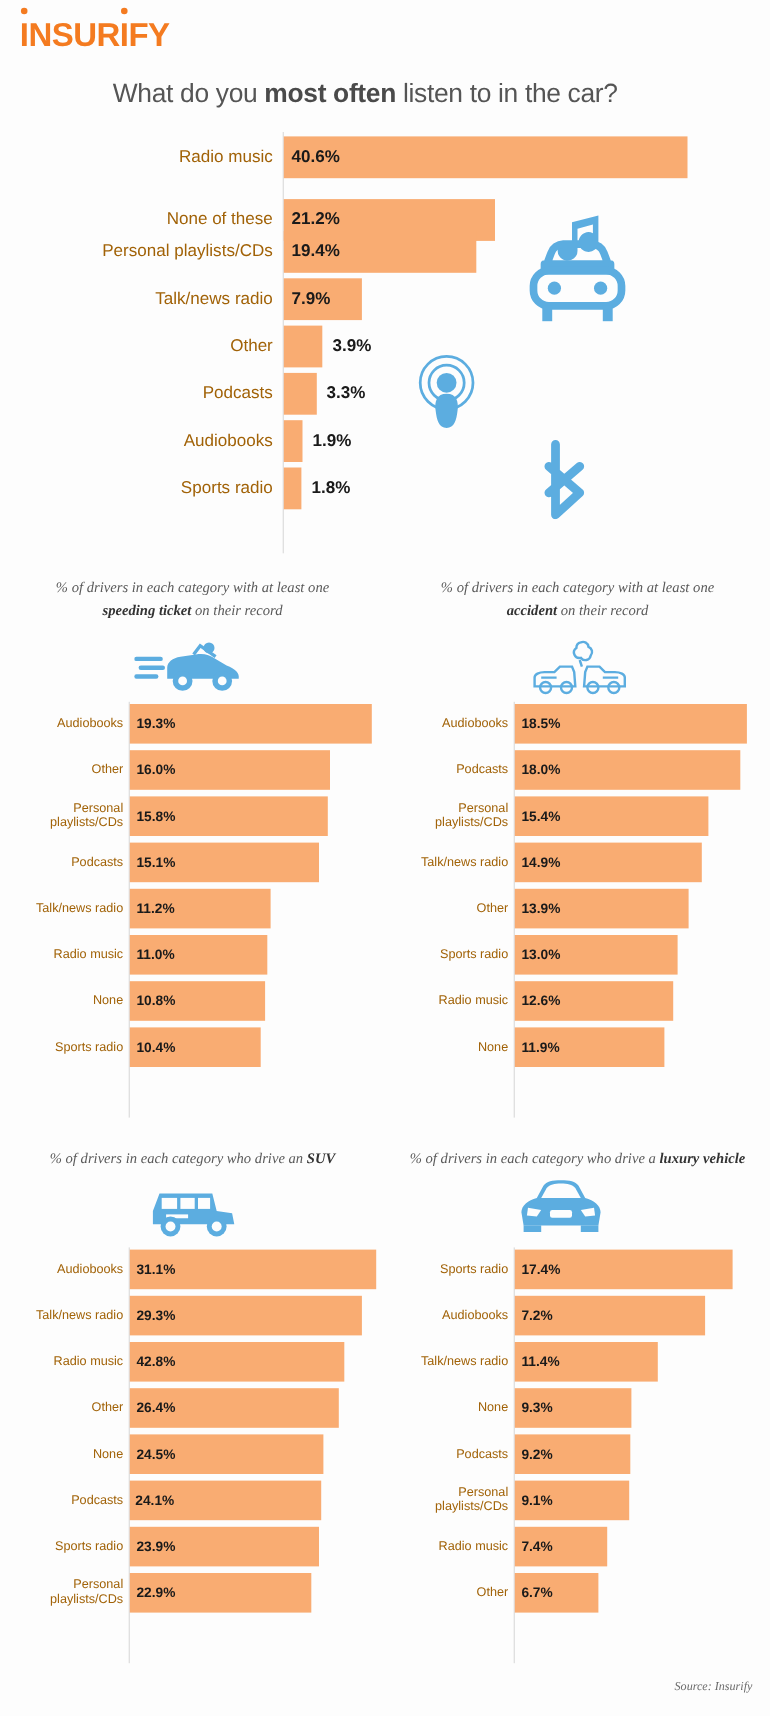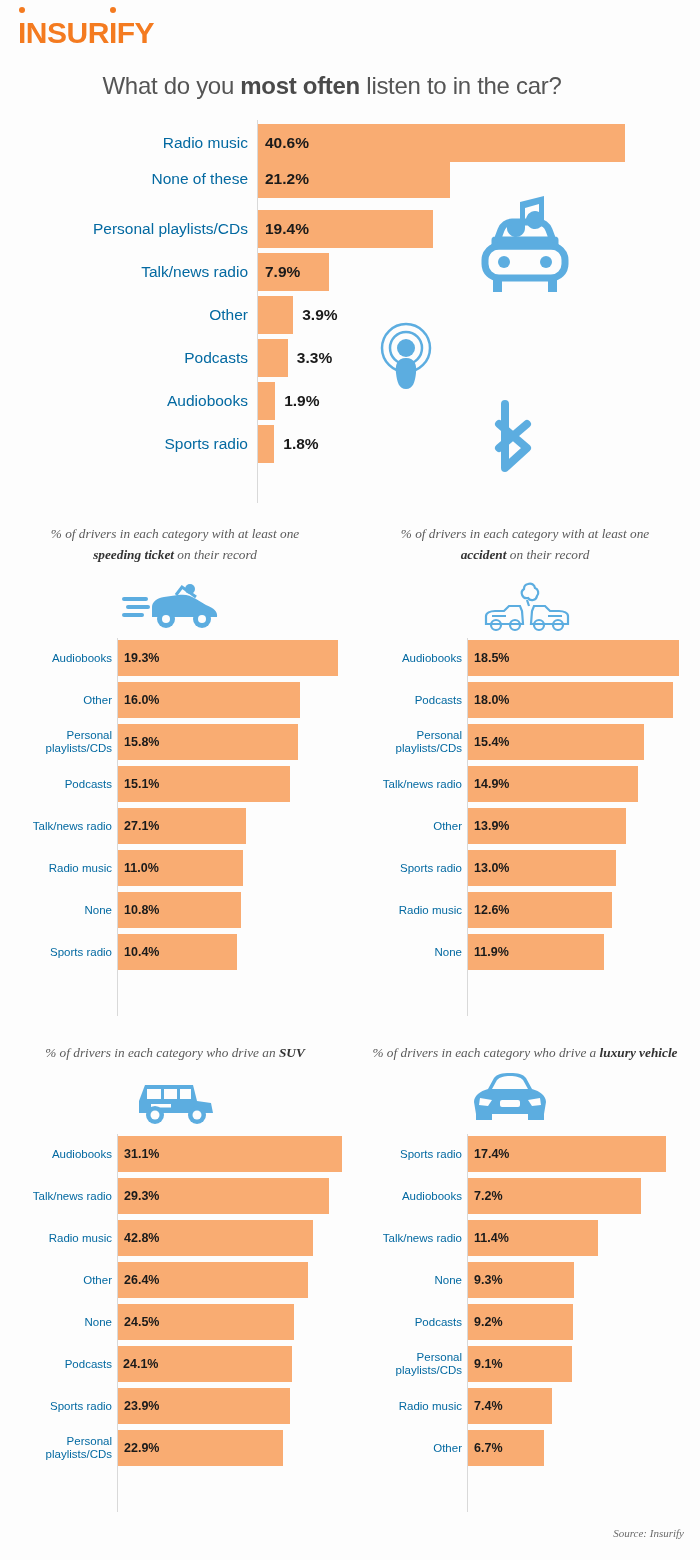--- a/index.html
+++ b/index.html
@@ -35,21 +35,21 @@
   .main-title b { font-weight: bold; color: #4a4a4a; }
 
   
   .chart { position: absolute; }
   .chart .axis {
     position: absolute; top: 0; width: 1px; background: #d9d9d9;
   }
   .row { position: absolute; left: 0; width: 100%; }
   .row .label {
     position: absolute; text-align: right;
-    color: #0369a1; line-height: 1.12;
+    color: #a16207; line-height: 1.12;
     font-family: "Liberation Sans", sans-serif;
     display: flex; align-items: center; justify-content: flex-end;
   }
   .row .bar {
     position: absolute; background: #F9AC72; top: 0; height: 100%;
   }
   .row .value {
     position: absolute; font-weight: bold; color: #1a1a1a;
     font-family: "Liberation Sans", sans-serif;
     display: flex; align-items: center; height: 100%;
@@ -167,21 +167,21 @@
   </div>
 
   <div class="chart" id="chart-main">
     <div class="axis"></div>
     <div class="rows">
         <div class="row" style="top: 4px; height: 38.3px;">
           <div class="label" style="height: 38.3px;">Radio music</div>
           <div class="bar" style="width: 367.024px;"></div>
           <div class="value" style="left: 265px;">40.6%</div>
         </div>
-        <div class="row" style="top: 40px; height: 38.3px; padding-left: 24px;">
+        <div class="row" style="top: 61px; height: 38.3px; padding-left: 24px;">
           <div class="label" style="height: 38.3px;">None of these</div>
           <div class="bar" style="width: 191.648px;"></div>
           <div class="value" style="left: 265px;">21.2%</div>
         </div>
         <div class="row" style="top: 90px; height: 38.3px;">
           <div class="label" style="height: 38.3px;">Personal playlists/CDs</div>
           <div class="bar" style="width: 175.376px;"></div>
           <div class="value" style="left: 265px;">19.4%</div>
         </div>
         <div class="row" style="top: 133px; height: 38.3px;">
@@ -272,21 +272,21 @@
           <div class="value" style="left: 124px;">15.8%</div>
         </div>
         <div class="row" style="top: 128px; height: 36px;">
           <div class="label" style="height: 36px;">Podcasts</div>
           <div class="bar" style="width: 172.14px;"></div>
           <div class="value" style="left: 124px;">15.1%</div>
         </div>
         <div class="row" style="top: 170px; height: 36px;">
           <div class="label" style="height: 36px;">Talk/news radio</div>
           <div class="bar" style="width: 127.68px;"></div>
-          <div class="value" style="left: 124px;">27.1%</div>
+          <div class="value" style="left: 124px;">11.2%</div>
         </div>
         <div class="row" style="top: 212px; height: 36px;">
           <div class="label" style="height: 36px;">Radio music</div>
           <div class="bar" style="width: 125.4px;"></div>
           <div class="value" style="left: 124px;">11.0%</div>
         </div>
         <div class="row" style="top: 254px; height: 36px;">
           <div class="label" style="height: 36px;">None</div>
           <div class="bar" style="width: 123.12px;"></div>
           <div class="value" style="left: 124px;">10.8%</div>

